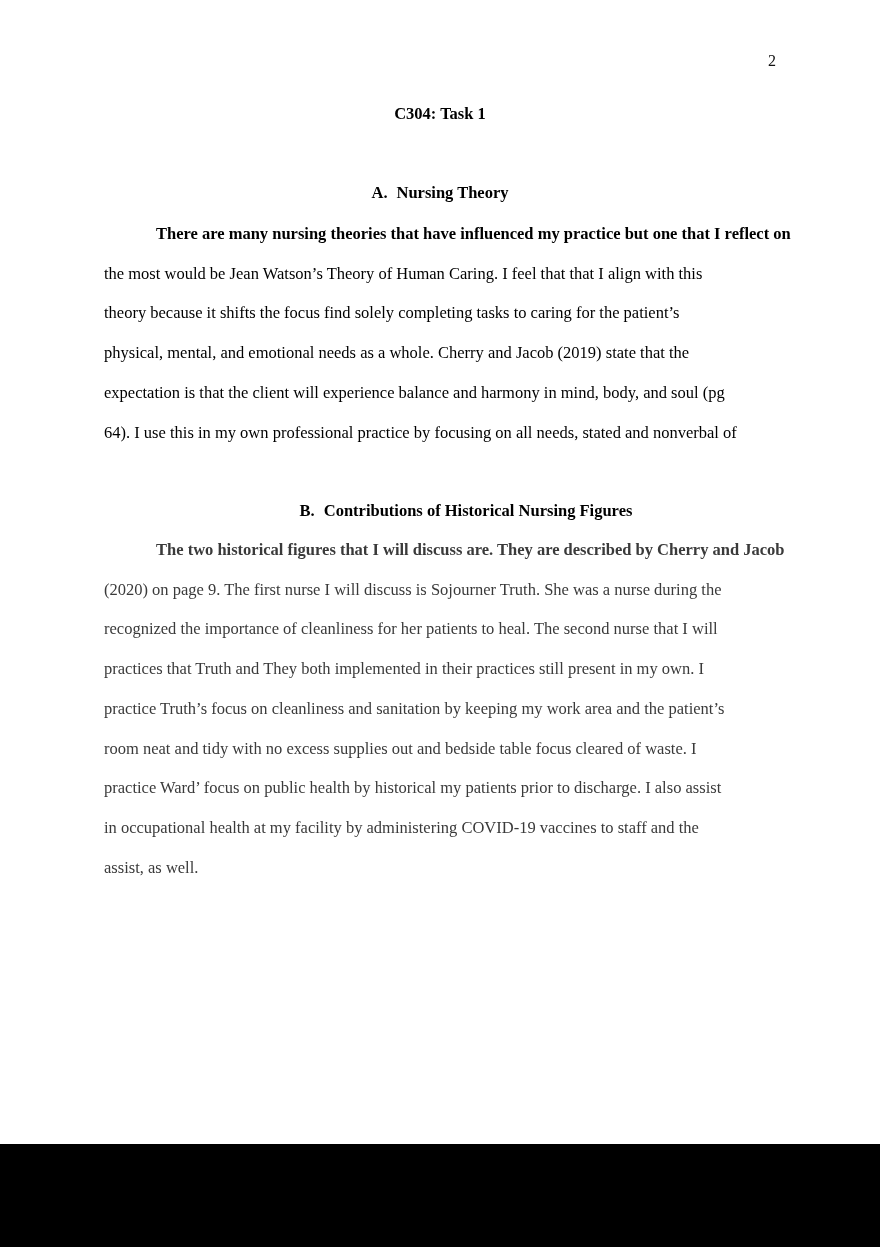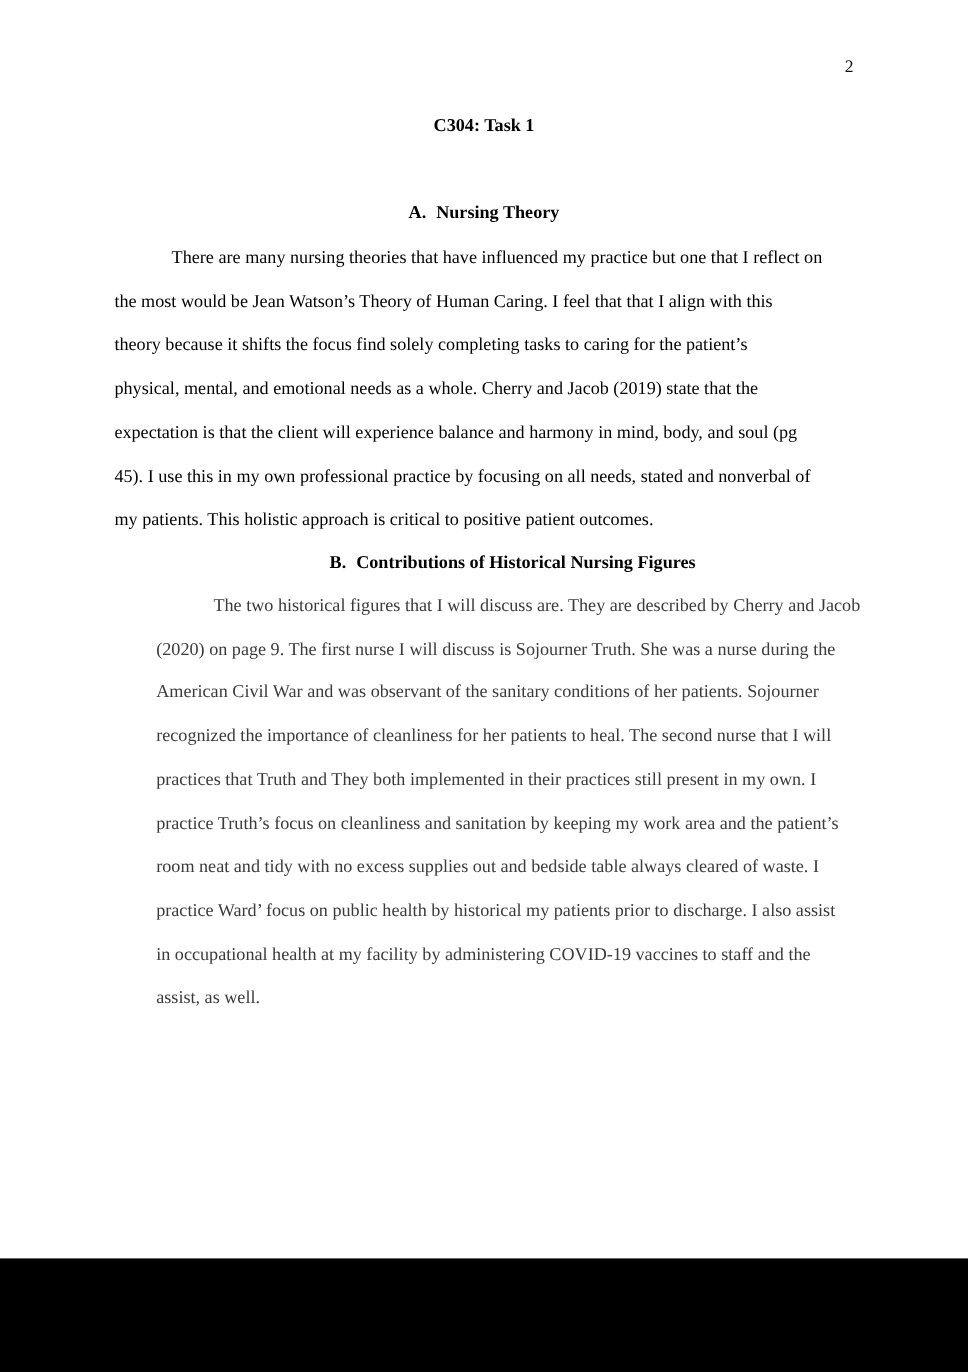--- a/index.html
+++ b/index.html
@@ -63,29 +63,29 @@
       font-size: 16.5px;
       line-height: 39.7px;
       margin: 0;
     }
     .paragraph .line {
       display: block;
       white-space: nowrap;
     }
     .paragraph .line.indent {
       padding-left: 52px;
+      font-weight: bold;
     }
     .para-a {
       top: 214px;
       color: #000;
     }
     .para-b {
       top: 530px;
       color: #3a3a3a;
-      margin-left: 38px;
     }
     .bottom-bar {
       position: absolute;
       left: 0;
       top: 1144px;
       width: 880px;
       height: 103px;
       background: #000;
     }
   </style>
@@ -99,35 +99,33 @@
   <div class="section-heading heading-a">
     <span class="marker">A.</span><span>Nursing Theory</span>
   </div>
 
   <p class="paragraph para-a">
     <span class="line indent">There are many nursing theories that have influenced my practice but one that I reflect on</span>
     <span class="line">the most would be Jean Watson’s Theory of Human Caring. I feel that that I align with this</span>
     <span class="line">theory because it shifts the focus find solely completing tasks to caring for the patient’s</span>
     <span class="line">physical, mental, and emotional needs as a whole. Cherry and Jacob (2019) state that the</span>
     <span class="line">expectation is that the client will experience balance and harmony in mind, body, and soul (pg</span>
-    <span class="line">45). I use this in my own professional practice by focusing on all needs, stated and nonverbal of</span>
-    <span class="line">my patients. This holistic approach is critical to positive patient outcomes.</span>
+    <span class="line">64). I use this in my own professional practice by focusing on all needs, stated and nonverbal of</span>
   </p>
 
   <div class="section-heading heading-b">
     <span class="marker">B.</span><span>Contributions of Historical Nursing Figures</span>
   </div>
 
   <p class="paragraph para-b">
     <span class="line indent">The two historical figures that I will discuss are. They are described by Cherry and Jacob</span>
     <span class="line">(2020) on page 9. The first nurse I will discuss is Sojourner Truth. She was a nurse during the</span>
-    <span class="line">American Civil War and was observant of the sanitary conditions of her patients. Sojourner</span>
     <span class="line">recognized the importance of cleanliness for her patients to heal. The second nurse that I will</span>
     <span class="line">practices that Truth and They both implemented in their practices still present in my own. I</span>
     <span class="line">practice Truth’s focus on cleanliness and sanitation by keeping my work area and the patient’s</span>
-    <span class="line">room neat and tidy with no excess supplies out and bedside table always cleared of waste. I</span>
+    <span class="line">room neat and tidy with no excess supplies out and bedside table focus cleared of waste. I</span>
     <span class="line">practice Ward’ focus on public health by historical my patients prior to discharge. I also assist</span>
     <span class="line">in occupational health at my facility by administering COVID-19 vaccines to staff and the</span>
     <span class="line">assist, as well.</span>
   </p>
 </div>
 
 <div class="bottom-bar"></div>
 
 </body></html>

